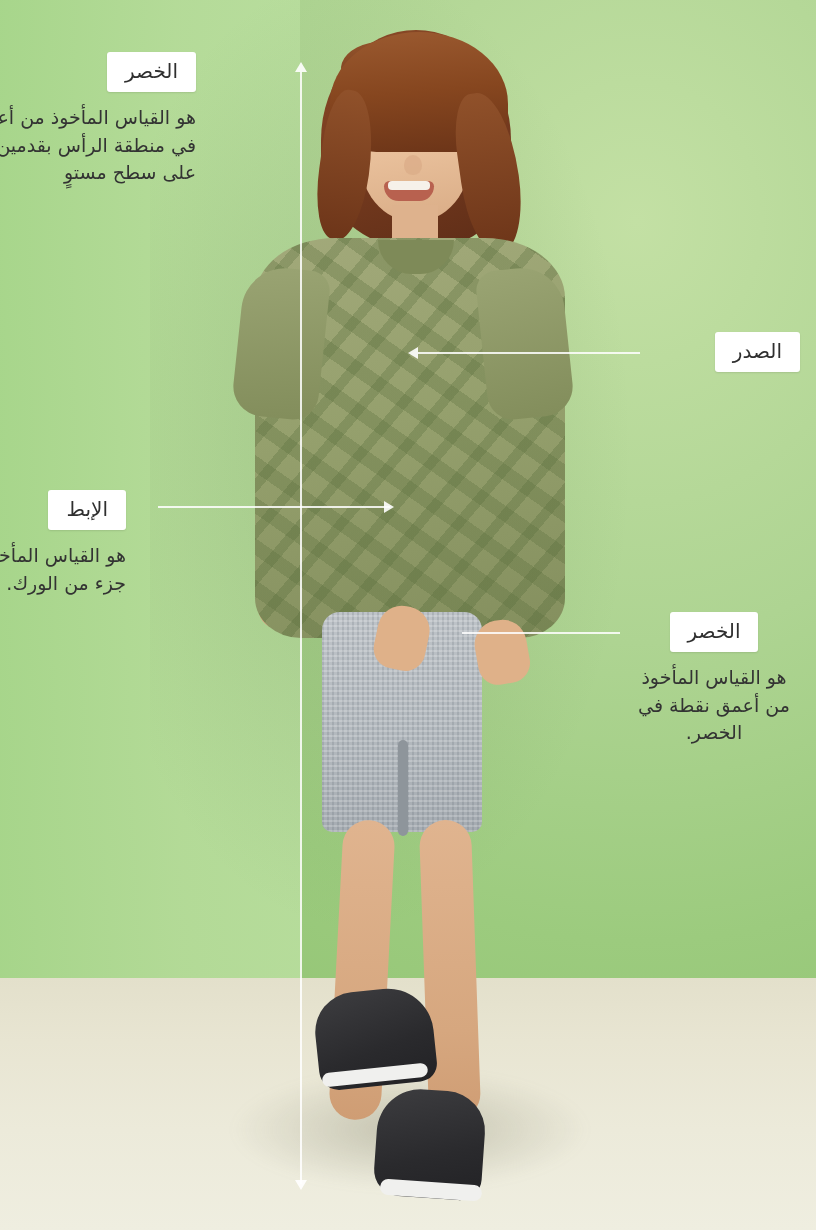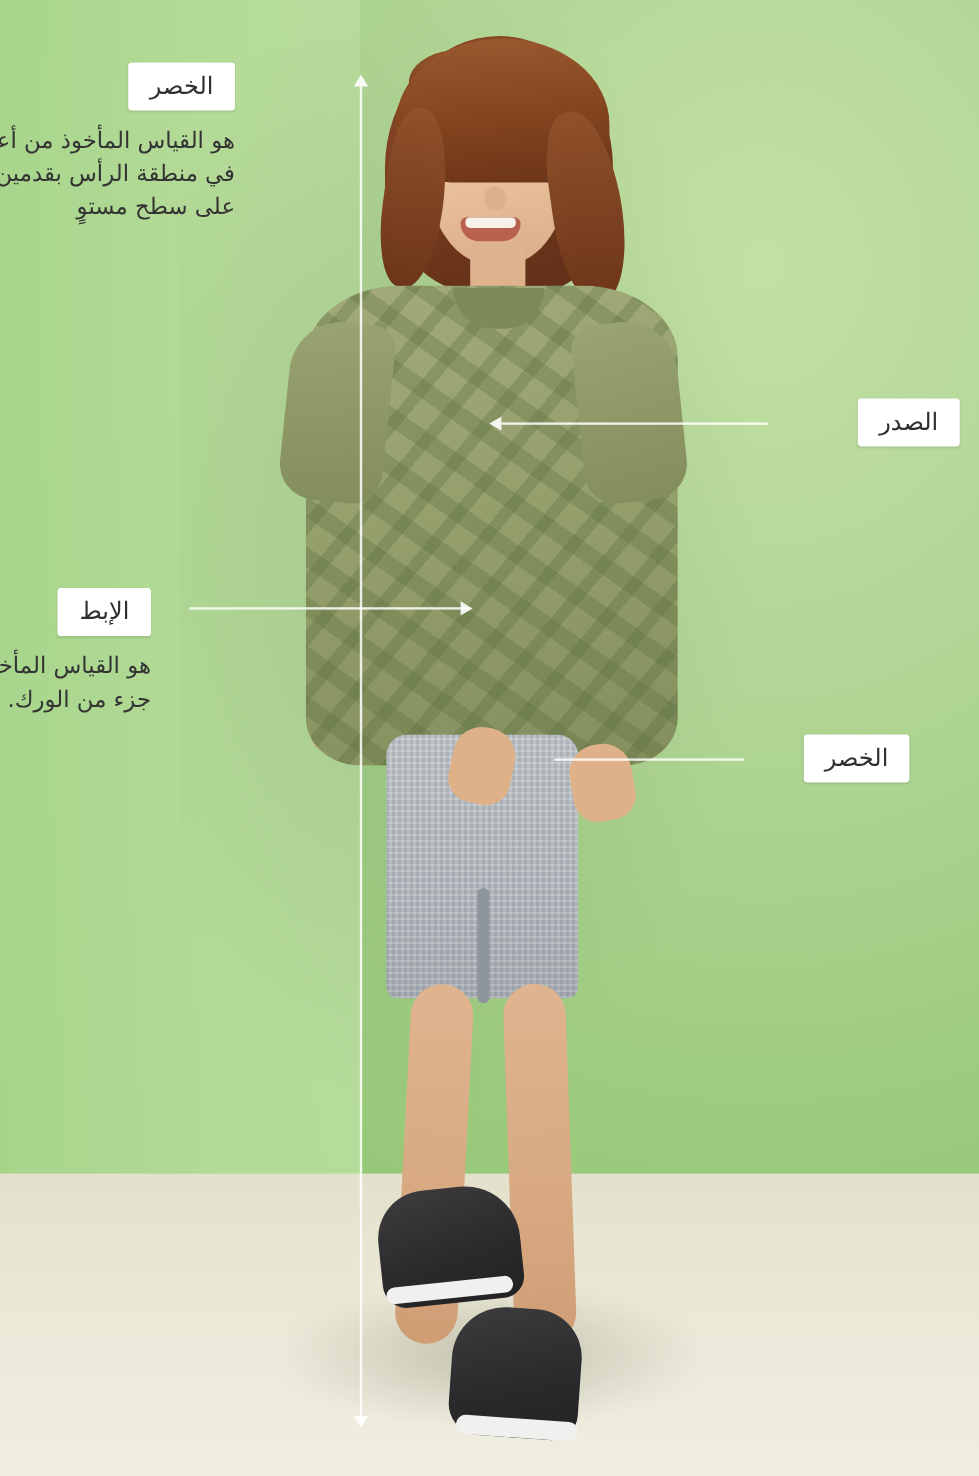--- a/index.html
+++ b/index.html
@@ -327,15 +327,16 @@
     <div class="callout-label">الصدر</div>
   </div>
 
   <div class="callout" id="callout-hip">
     <div class="callout-label">الإبط</div>
     <div class="callout-text">هو القياس المأخوذ من أعرض جزء من الورك.</div>
   </div>
 
   <div class="callout" id="callout-waist">
     <div class="callout-label">الخصر</div>
+    <div class="callout-text">هو القياس المأخوذ من أعمق نقطة في الخصر.</div>
   </div>
 
 </div>
 
 </body></html>

